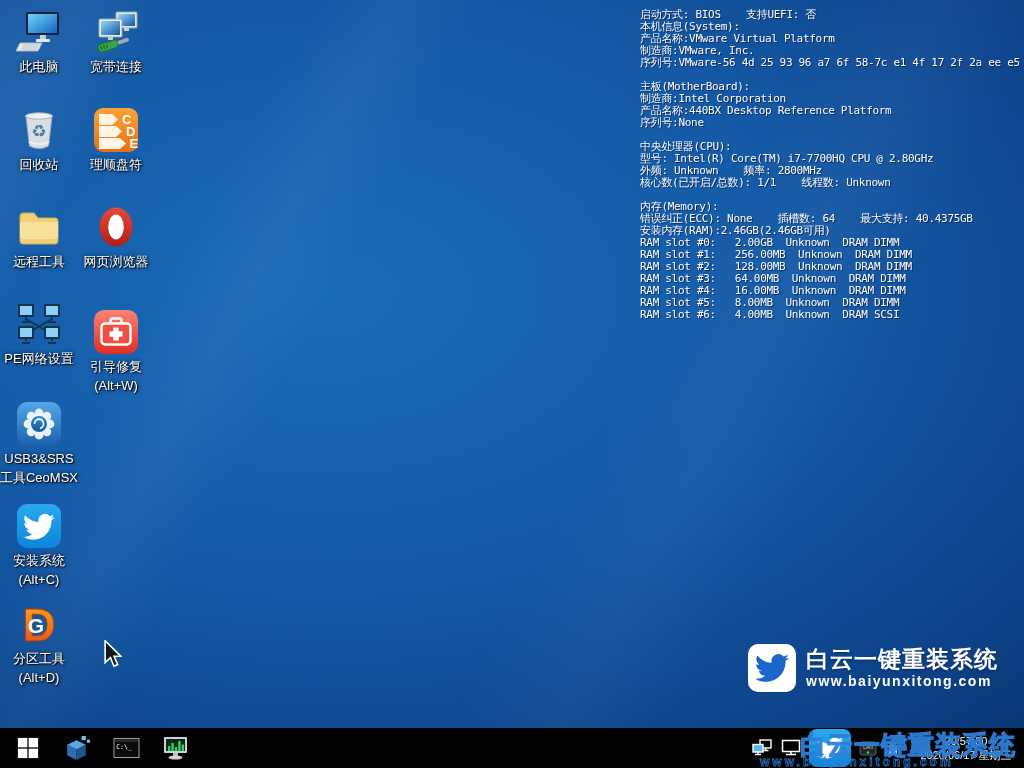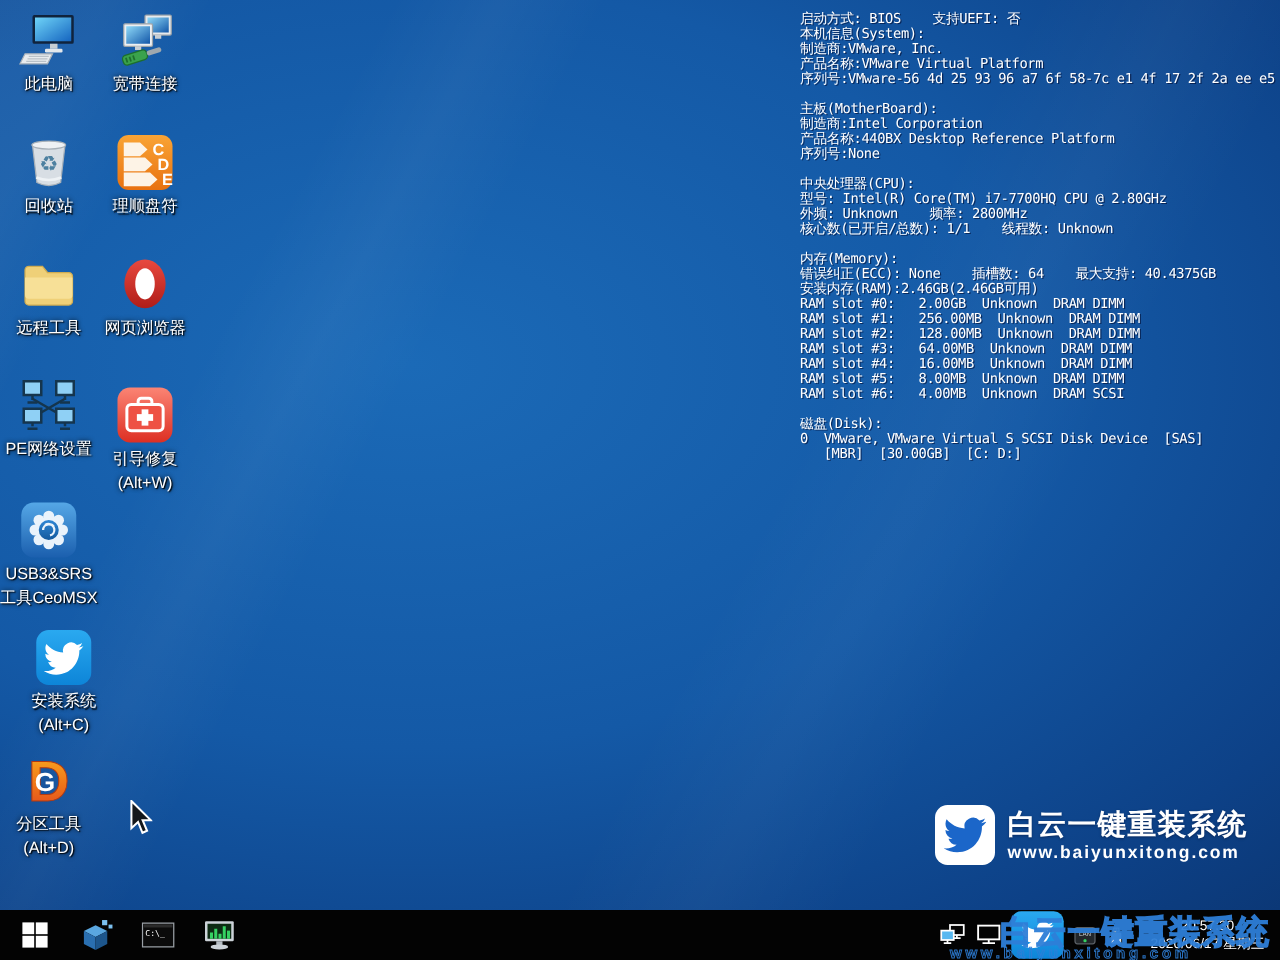--- a/index.html
+++ b/index.html
@@ -151,21 +151,21 @@
           <circle cx="24" cy="24" r="10.5"></circle>
         </g>
         <circle cx="24" cy="24" r="8" fill="url(#blu2)"></circle>
         <path d="M19.5 24 a4.5 4.5 0 1 1 5.5 4.3 M28 21 a5.5 5.5 0 0 0 -7 -1" stroke="#eaf3fb" stroke-width="1.8" fill="none"></path>
       </svg>
     </div>
     <div class="ilabel">USB3&amp;SRS</div>
     <div class="ilabel">工具CeoMSX</div>
   </div>
 
-  <div class="dicon" style="left:13px;top:502px;">
+  <div class="dicon" style="left:1px;top:502px;">
     <div class="ig">
       <svg width="48" height="48" viewBox="0 0 48 48">
         <defs>
             <linearGradient id="twg" x1="0" y1="0" x2="0" y2="1">
           <stop offset="0" stop-color="#2aa9f0"></stop>
               <stop offset="1" stop-color="#0d85d8"></stop>
             </linearGradient>
           </defs>
         <rect x="2" y="2" width="44" height="44" rx="10" fill="url(#twg)"></rect>
         <g transform="translate(8,9) scale(1.32)">
@@ -284,22 +284,22 @@
       </svg>
     </div>
     <div class="ilabel">引导修复</div>
     <div class="ilabel">(Alt+W)</div>
   </div>
 
   <div class="sysinfo">
     <div class="sec">
       <div class="sline">启动方式: BIOS    支持UEFI: 否</div>
       <div class="sline">本机信息(System):</div>
+      <div class="sline">产品名称:VMware Virtual Platform</div>
       <div class="sline">制造商:VMware, Inc.</div>
-      <div class="sline">产品名称:VMware Virtual Platform</div>
       <div class="sline">序列号:VMware-56 4d 25 93 96 a7 6f 58-7c e1 4f 17 2f 2a ee e5</div>
     </div>
     <div class="sec">
       <div class="sline">主板(MotherBoard):</div>
       <div class="sline">制造商:Intel Corporation</div>
       <div class="sline">产品名称:440BX Desktop Reference Platform</div>
       <div class="sline">序列号:None</div>
     </div>
     <div class="sec">
       <div class="sline">中央处理器(CPU):</div>
@@ -312,25 +312,20 @@
       <div class="sline">错误纠正(ECC): None    插槽数: 64    最大支持: 40.4375GB</div>
       <div class="sline">安装内存(RAM):2.46GB(2.46GB可用)</div>
       <div class="sline">RAM slot #0:   2.00GB  Unknown  DRAM DIMM</div>
       <div class="sline">RAM slot #1:   256.00MB  Unknown  DRAM DIMM</div>
       <div class="sline">RAM slot #2:   128.00MB  Unknown  DRAM DIMM</div>
       <div class="sline">RAM slot #3:   64.00MB  Unknown  DRAM DIMM</div>
       <div class="sline">RAM slot #4:   16.00MB  Unknown  DRAM DIMM</div>
       <div class="sline">RAM slot #5:   8.00MB  Unknown  DRAM DIMM</div>
       <div class="sline">RAM slot #6:   4.00MB  Unknown  DRAM SCSI</div>
     </div>
-    <div class="sec">
-      <div class="sline">磁盘(Disk):</div>
-      <div class="sline">0  VMware, VMware Virtual S SCSI Disk Device  [SAS]</div>
-      <div class="sline">   [MBR]  [30.00GB]  [C: D:]</div>
-    </div>
   </div>
 
   <div class="wm-desktop">
     <div class="wm-badge">
       <svg width="34" height="34" viewBox="0 0 24 24">
         <path fill="#1b66c9" d="M23.953 4.57a10 10 0 01-2.825.775 4.958 4.958 0 002.163-2.723c-.951.555-2.005.959-3.127 1.184a4.92 4.92 0 00-8.384 4.482C7.69 8.095 4.067 6.13 1.64 3.162a4.822 4.822 0 00-.666 2.475c0 1.71.87 3.213 2.188 4.096a4.904 4.904 0 01-2.228-.616v.06a4.923 4.923 0 003.946 4.827 4.996 4.996 0 01-2.212.085 4.936 4.936 0 004.604 3.417 9.867 9.867 0 01-6.102 2.105c-.39 0-.779-.023-1.17-.067a13.995 13.995 0 007.557 2.209c9.053 0 13.998-7.496 13.998-13.985 0-.21 0-.42-.015-.63A9.935 9.935 0 0024 4.59z"></path>
       </svg>
     </div>
     <div class="wm-text">
       <div class="wm-brand">白云一键重装系统</div>

